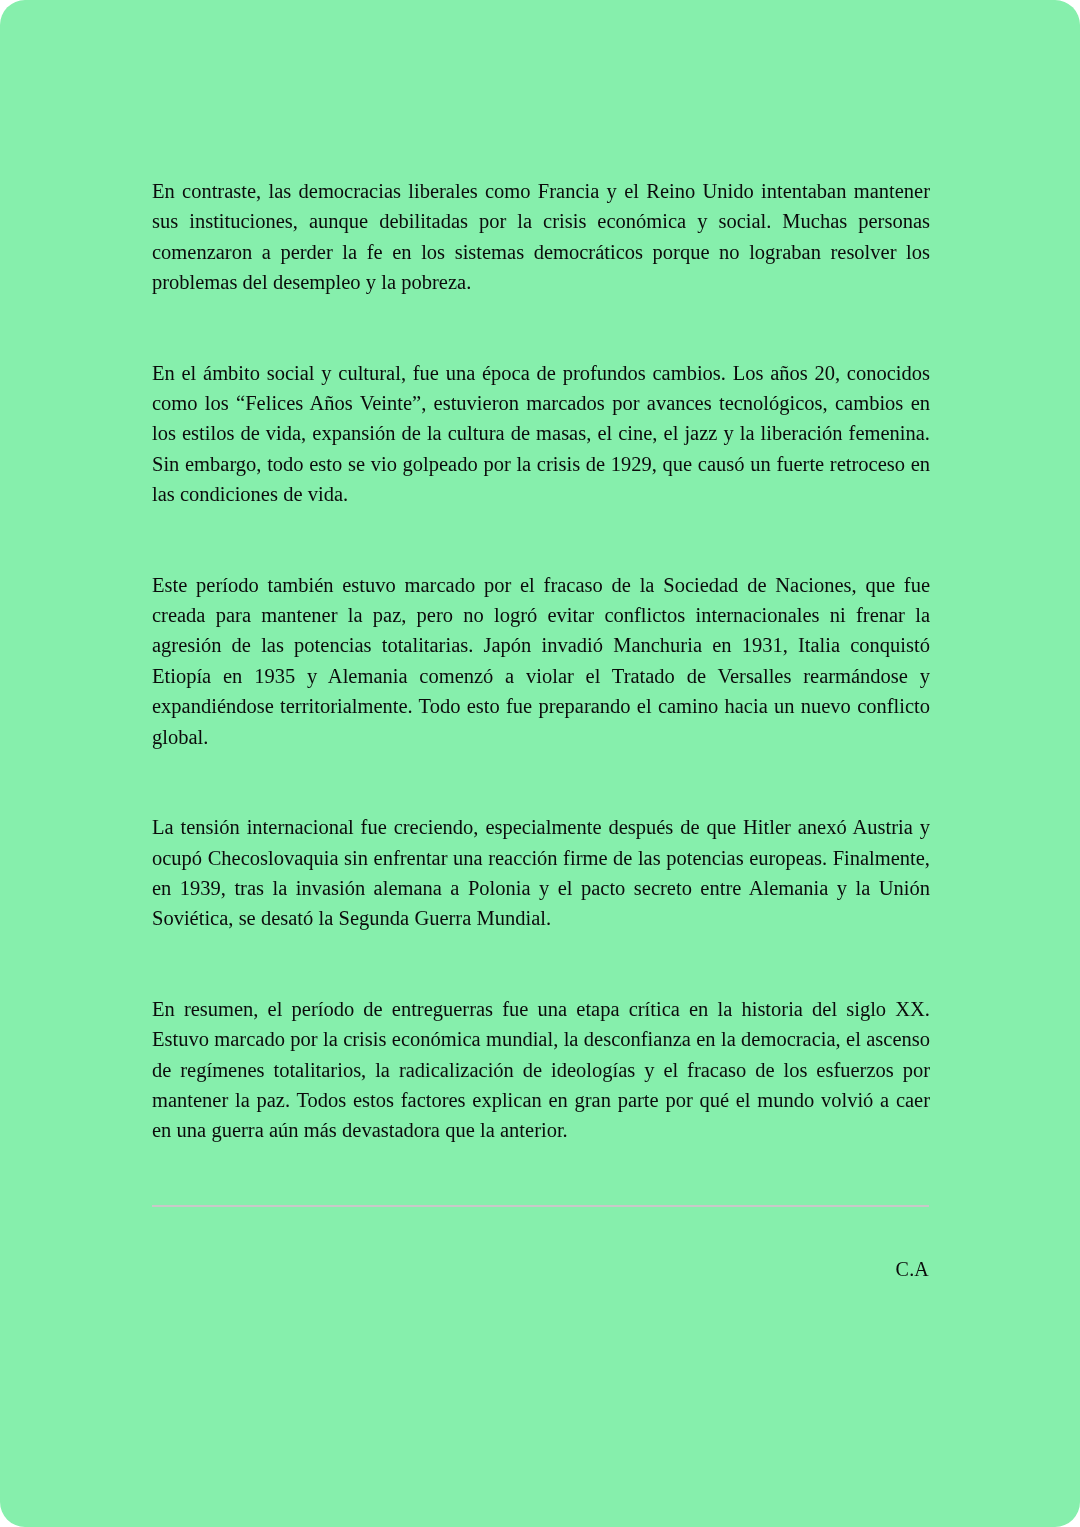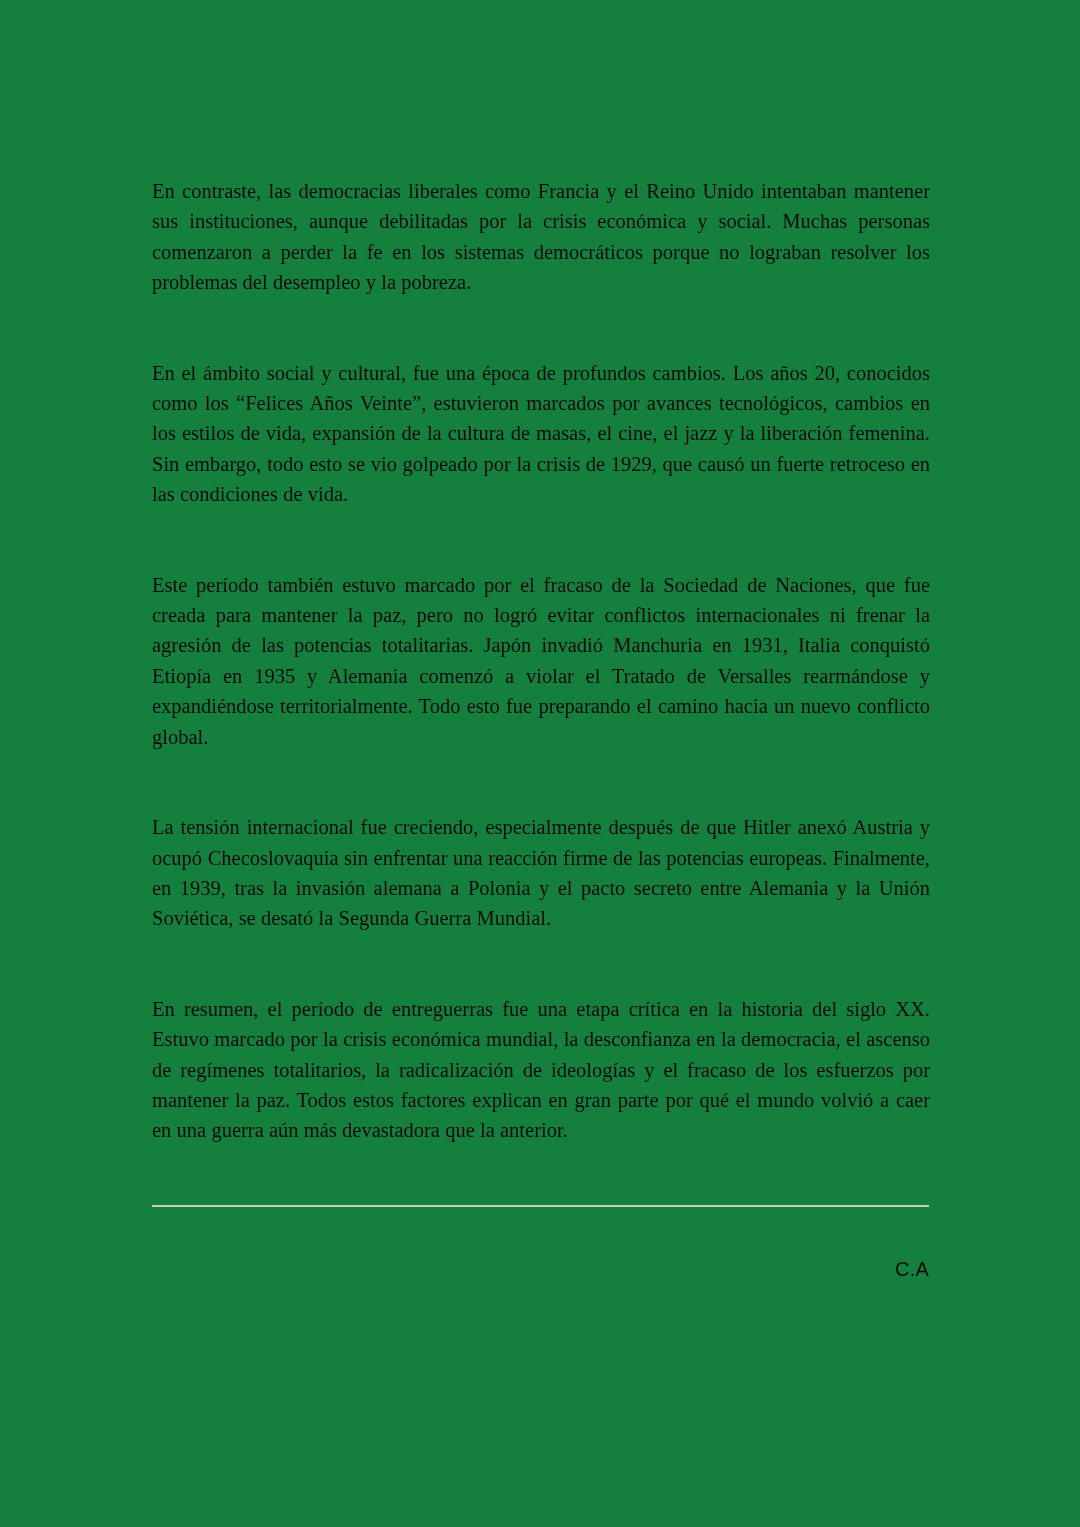--- a/index.html
+++ b/index.html
@@ -7,23 +7,24 @@
     margin: 0;
     padding: 0;
     background: #ffffff;
   }
 
   .page {
     position: relative;
     width: 1080px;
     height: 1527px;
     margin: 0 auto;
-    background: #15803d;
+    background: #86efac;
     box-sizing: border-box;
     overflow: hidden;
+    border-radius: 25px;
   }
 
   .content {
     position: absolute;
     left: 152px;
     top: 176px;
     width: 778px;
   }
 
   .para {
@@ -53,21 +54,21 @@
     border: 0;
     margin: 0;
   }
 
   .signature {
     position: absolute;
     left: 152px;
     top: 1256px;
     width: 777px;
     text-align: right;
-    font-family: Liberation Sans, sans-serif;
+    font-family: Liberation Serif, serif;
     font-size: 20px;
     line-height: 26px;
     color: #0b0b0b;
     letter-spacing: 0.2px;
   }
 </style>
 </head>
 <body>
 
 <div class="page">

